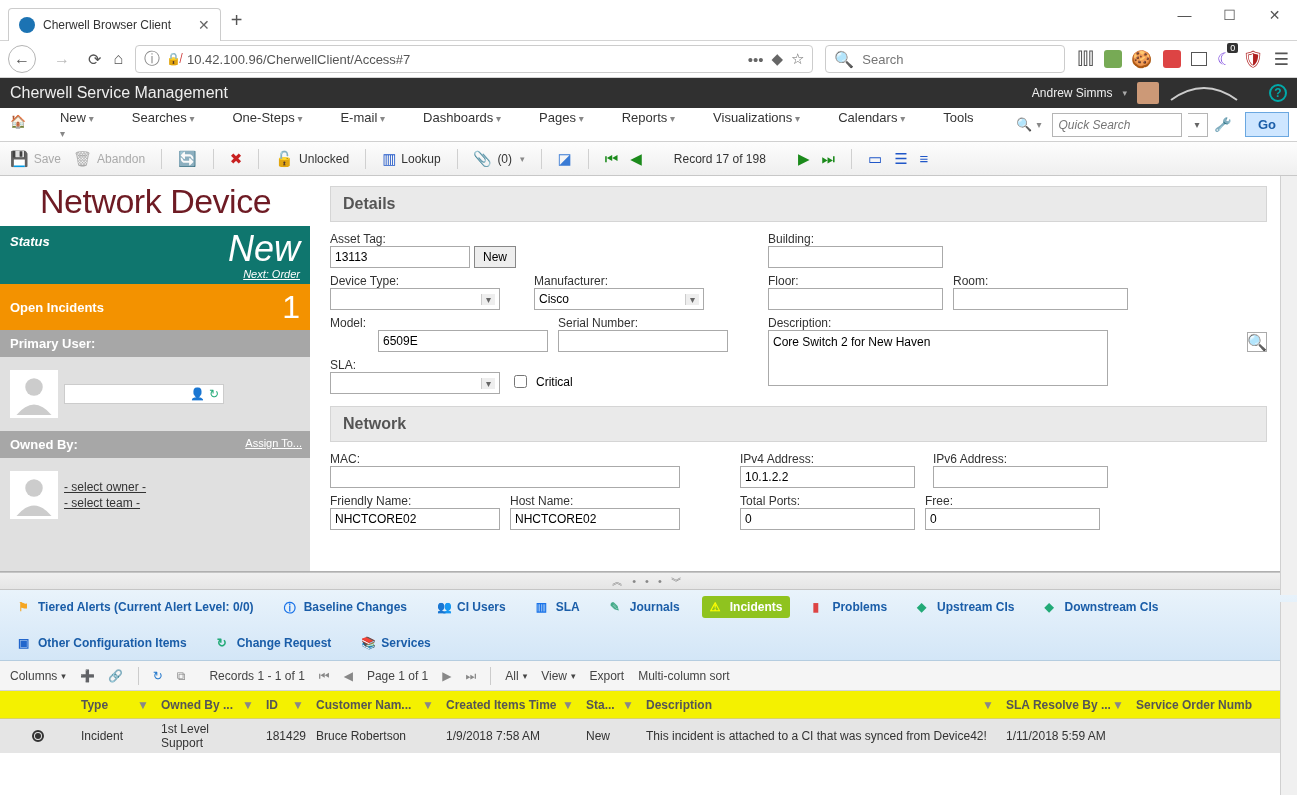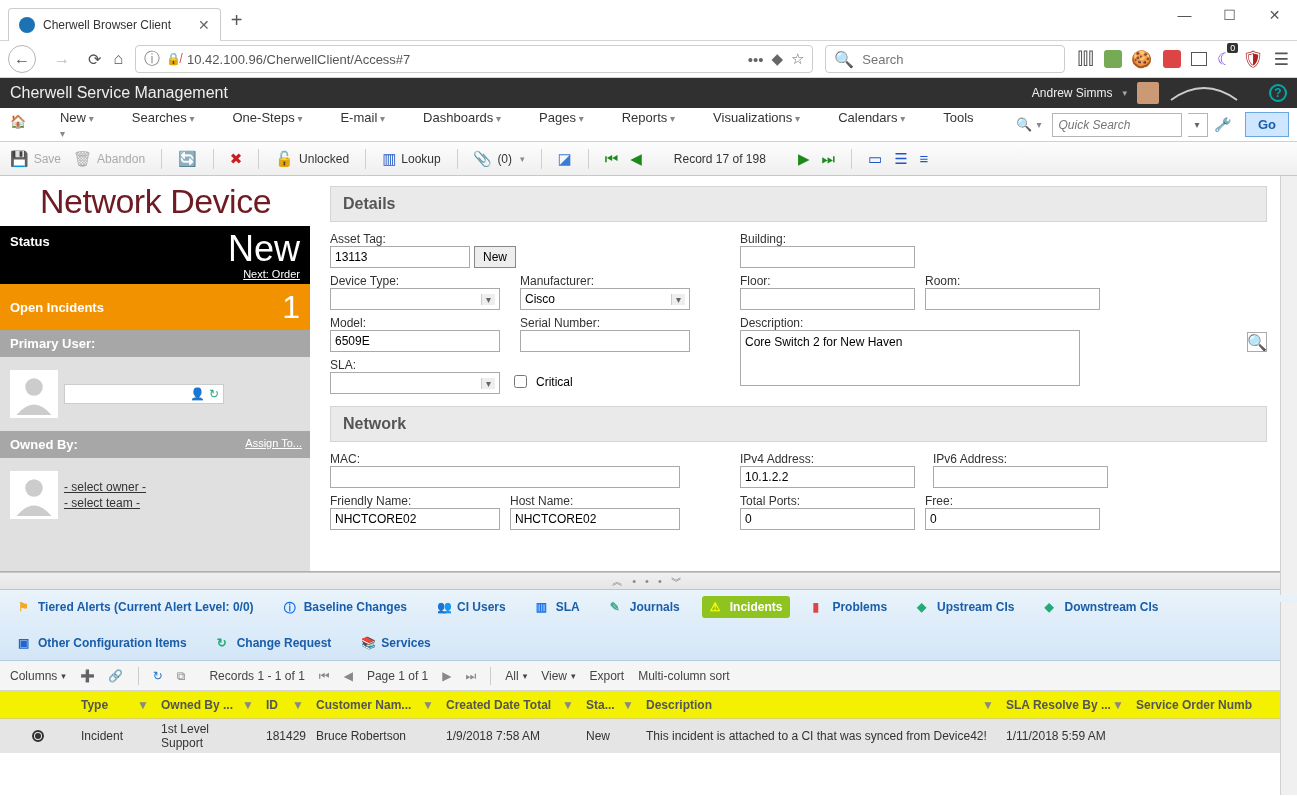--- a/index.html
+++ b/index.html
@@ -49,21 +49,21 @@
   .actbar .ico { font-size:15px; cursor:pointer; }
   .actbar .lbl { display:flex; align-items:center; gap:5px; cursor:pointer;}
   .actbar .green { color:#1b8a1b; }
   .actbar .red { color:#c82020; }
   .actbar .blue { color:#2057c8; }
   .actbar .gray { color:#aaa; }
   
   .content { display:flex; height:396px; background:#e0e0e0; border-bottom:1px solid #b0b0b0; }
   .left-col { width:310px; display:flex; flex-direction:column; }
   .big-title { background:#fff; height:50px; display:flex; align-items:center; padding-left:40px; color:#6e1b24; font-size:34px; font-weight:400; letter-spacing:-0.5px;}
-  .status-box { background:#000000; color:#fff; height:58px; position:relative; padding:8px 10px; }
+  .status-box { background:#0f766e; color:#fff; height:58px; position:relative; padding:8px 10px;font-style:italic; }
   .status-box .lbl { font-size:13px; font-weight:bold; }
   .status-box .val { position:absolute; right:10px; top:2px; font-size:36px; font-weight:300; }
   .status-box .next { position:absolute; right:10px; bottom:4px; font-size:11px; text-decoration:underline; }
   .open-inc { background:#f39200; color:#fff; height:46px; display:flex; align-items:center; justify-content:space-between; padding:0 10px; font-size:13px; font-weight:bold;}
   .open-inc .cnt { font-size:32px; font-weight:300;}
   .section-grey { background:#a7a7a7; color:#fff; padding:6px 10px; font-size:13px; font-weight:bold; position:relative;}
   .section-grey .assign { position:absolute; right:8px; top:6px; font-size:11px; text-decoration:underline; font-weight:normal;}
   .user-row { background:#e0e0e0; padding:6px 10px; display:flex; align-items:center; gap:6px; height:74px;}
   .avatar-ph { width:48px; height:48px; background:#fff; display:flex; align-items:center; justify-content:center; }
   .avatar-ph svg { width:42px; height:42px; }
@@ -288,21 +288,21 @@
           <div style="flex:1;">
             <div class="flabel">Manufacturer:</div>
             <div class="fselect" style="width:170px;">
                 <span>Cisco</span>
               </div>
           </div>
         </div>
         <div style="display:flex;gap:10px;margin-top:6px;">
           <div style="flex:1;">
             <div class="flabel">Model:</div>
-            <input class="finput" style="width: 170px;" value="6509E">
+            <input class="finput" style="width: 170px; margin-left: 48px;" value="6509E">
           </div>
           <div style="flex:1;">
             <div class="flabel">Serial Number:</div>
             <input class="finput" style="width: 170px;" value="">
           </div>
         </div>
         <div style="display:flex;gap:10px;margin-top:6px;align-items:flex-end;">
           <div>
             <div class="flabel">SLA:</div>
             <div class="fselect" style="width:170px;">
@@ -459,21 +459,21 @@
       </div>
     <div class="cell c-id">
         <span>ID</span>
         <span class="filter">▼</span>
       </div>
     <div class="cell c-cust">
         <span>Customer Nam...</span>
         <span class="filter">▼</span>
       </div>
     <div class="cell c-date">
-        <span>Created Date Total</span>
+        <span>Created Items Time</span>
         <span class="filter">▼</span>
       </div>
     <div class="cell c-sta">
         <span>Sta...</span>
         <span class="filter">▼</span>
       </div>
     <div class="cell c-desc">
         <span>Description</span>
         <span class="filter">▼</span>
       </div>

